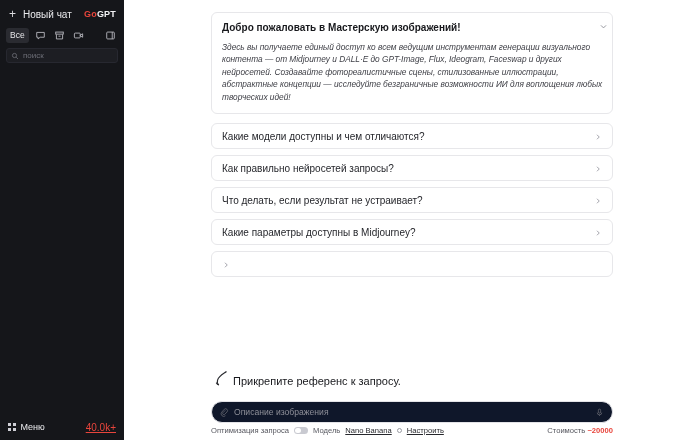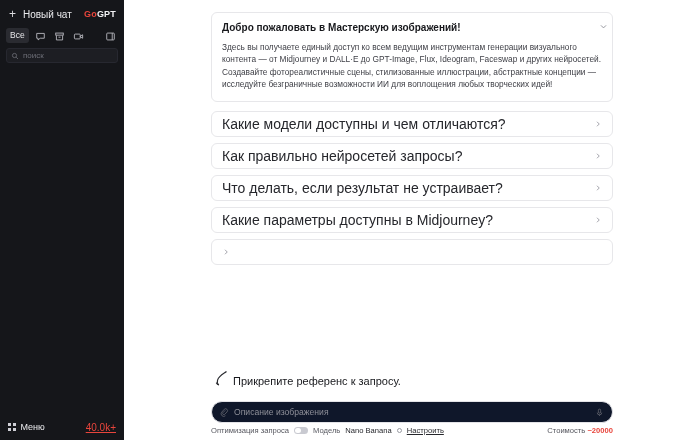--- a/index.html
+++ b/index.html
@@ -34,21 +34,21 @@
   }
   .sb-newchat { font-size: 10px; color: #e9e9ec; white-space: nowrap; }
   .sb-logo {
     margin-left: auto; font-size: 9px; font-weight: bold; letter-spacing: .2px;
     white-space: nowrap;
   }
   .sb-logo .o { color: #e8453c; }
   .sb-logo .gpt { color: #f2f2f4; }
 
   .sb-tabs {
-    display: flex; align-items: flex-end; gap: 4px;
+    display: flex; align-items: flex-start; gap: 4px;
     padding: 2px 6px 5px 6px;
   }
   .chip {
     background: #2a2b31; color: #e5e5e8;
     border-radius: 3px;
     font-size: 8.5px;
     padding: 2px 4px;
     line-height: 11px;
   }
   .icon-btn {
@@ -111,33 +111,33 @@
     gap: 8px;
   }
   .card-title {
     font-size: 10px; font-weight: bold; color: #17181c;
     line-height: 13px;
   }
   .chev { color: #8b8c94; flex: 0 0 auto; margin-top: 1px; }
   .chev svg { display: block; }
   .intro-body {
     margin-top: 7px;
-    font-size: 8.3px; line-height: 12.4px; color: #3d3e45;
+    font-size: 8.3px; line-height: 12.4px; color: #3d3e45; font-style: italic;
   }
 
   .faq {
     border: 1px solid #e7e7ea;
     border-radius: 6px;
     background: #fff;
     height: 26px;
     margin-bottom: 6px;
     display: flex; align-items: center; justify-content: space-between;
     padding: 0 10px;
   }
-  .faq-label { font-size: 14px; color: #26272c; }
+  .faq-label { font-size: 10px; color: #26272c; }
 
   
   .hint-wrap {
     position: absolute;
     left: 0; right: 0;
     bottom: 52px;
     display: flex; justify-content: center; text-align: center;
   }
   .hint-inner {
     width: 402px;
@@ -178,21 +178,21 @@
   .subbar .lbl { white-space: nowrap; }
   .toggle {
     width: 14px; height: 7.5px; border-radius: 4px;
     background: #c9cad1; position: relative; flex: 0 0 auto;
   }
   .toggle i {
     position: absolute; top: 1px; left: 1px;
     width: 5.5px; height: 5.5px; border-radius: 50%;
     background: #fff; display: block;
   }
-  .model-name { color: #26272c; white-space: nowrap; }
+  .model-name { text-decoration: underline; color: #26272c; white-space: nowrap; }
   .dot {
     width: 5px; height: 5px; border-radius: 50%;
     border: 1px solid #9a9ba3; display: inline-block; flex: 0 0 auto;
   }
   .settings-link { text-decoration: underline; color: #26272c; white-space: nowrap; }
   .cost { margin-left: auto; white-space: nowrap; color: #55565e; }
   .cost b { color: #e8453c; font-weight: bold; }
 </style>
 </head>
 <body>

